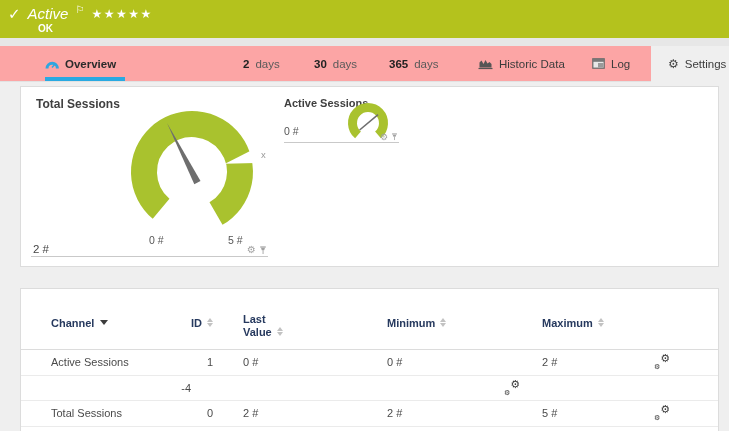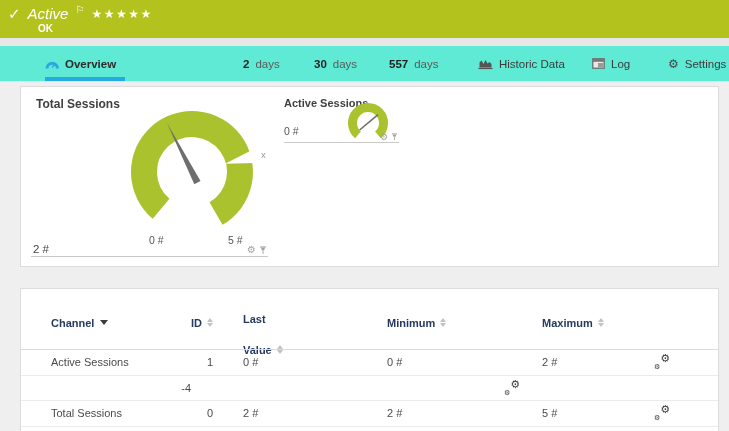--- a/index.html
+++ b/index.html
@@ -13,21 +13,21 @@
   .hdr{position:absolute;left:0;top:0;width:729px;height:38px;background:#b4c21d;border-bottom:1px solid #a5b214;}
   .hdr-row{position:absolute;left:8px;top:5px;display:flex;align-items:baseline;gap:7px;white-space:nowrap;}
   .hdr-check{color:#fff;font-size:15px;font-weight:bold;}
   .hdr-kicker{color:#fff;font-size:15px;font-style:italic;}
   .hdr-title{color:#fff;font-size:15px;font-weight:bold;letter-spacing:.1px;}
   .hdr-flag{color:#fff;font-size:10px;position:relative;top:-6px;}
   .hdr-stars{color:#fff;font-size:12px;letter-spacing:1.5px;position:relative;top:-1px;}
   .hdr-status{position:absolute;left:38px;top:23px;color:#fff;font-size:10px;font-weight:bold;}
   
   .tab-gap{position:absolute;left:0;top:38px;width:729px;height:8px;background:#e7e7e7;}
-  .tabbar{position:absolute;left:0;top:46px;width:729px;height:35px;background:#5eead4;border-bottom:1px solid #e2e2e2;}
+  .tabbar{position:absolute;left:0;top:46px;width:651px;height:35px;background:#fca5a5;border-bottom:1px solid #e2e2e2;}
   .tab{position:absolute;top:0;height:35px;display:flex;align-items:center;gap:6px;font-size:11.5px;color:#3c3c3c;cursor:pointer;}
   .tab .num{font-weight:bold;color:#222;}
   .tab .unit{color:#5a5a5a;}
   .tab-active-label{font-weight:bold;color:#2b2b2b;}
   .tab-underline{position:absolute;left:45px;top:77px;width:80px;height:4px;background:#29a9e1;}
   .gear-glyph{font-style:normal;}
   
   .panel{position:absolute;background:#fff;border:1px solid #dcdcdc;box-sizing:border-box;}
   .panel-gauges{left:20px;top:86px;width:699px;height:181px;}
   .panel-table{left:20px;top:288px;width:699px;height:160px;}
@@ -39,21 +39,21 @@
   .mini-ico{position:absolute;display:flex;align-items:center;gap:3px;color:#a2a2a2;font-size:10px;line-height:10px;cursor:pointer;}
   .marker-x{position:absolute;font-size:9.5px;color:#9a9a9a;}
   
   .tbl{position:absolute;left:30px;top:0;right:0;display:grid;
        grid-template-columns:140px 22px 136px 155px 150px 1fr;}
   .th{font-size:11px;font-weight:bold;color:#26395e;display:flex;align-items:flex-start;padding-top:28px;box-sizing:border-box;white-space:nowrap;}
   .th-2line{flex-direction:column;align-items:flex-start;padding-top:24px;line-height:13px;}
   .td{font-size:11px;color:#4a4a4a;display:flex;align-items:center;height:26px;white-space:nowrap;}
   .r-id{justify-content:flex-end;}
   .pad38{padding-left:38px;box-sizing:border-box;}
-  .pad30{padding-left:30px;box-sizing:border-box;gap:18px;}
+  .pad30{padding-left:30px;box-sizing:border-box;}
   .hdr-sep{position:absolute;left:0;right:0;top:60px;border-top:1px solid #dcdcdc;}
   .row-sep{position:absolute;left:0;right:0;border-top:1px solid #ebebeb;}
   .carets{display:inline-flex;flex-direction:column;gap:1px;margin-left:5px;position:relative;top:1px;}
   .carets i{width:0;height:0;border-left:3px solid transparent;border-right:3px solid transparent;}
   .carets .up{border-bottom:4px solid #c2c2c2;}
   .carets .dn{border-top:4px solid #c2c2c2;}
   .caret-solid{width:0;height:0;border-left:4px solid transparent;border-right:4px solid transparent;border-top:5px solid #3c3c3c;margin-left:6px;position:relative;top:3px;}
   .chset{position:relative;width:16px;height:15px;color:#3a3a3a;cursor:pointer;}
   .chset .big{position:absolute;right:0;top:-3px;font-size:11px;}
   .chset .small{position:absolute;left:0;bottom:-1px;font-size:7px;}
@@ -82,21 +82,21 @@
   </div>
   <div class="tab" style="left:243px;">
     <span class="num">2</span>
     <span class="unit">days</span>
   </div>
   <div class="tab" style="left:314px;">
     <span class="num">30</span>
     <span class="unit">days</span>
   </div>
   <div class="tab" style="left:389px;">
-    <span class="num">557</span>
+    <span class="num">365</span>
     <span class="unit">days</span>
   </div>
   <div class="tab" style="left:478px;">
     <svg width="15" height="12" viewBox="0 0 15 12">
       <polygon points="1.5,9.5 1.5,4.5 3.5,2.5 5.5,6 7.5,2 9.5,5.5 11.5,4 13.5,6 13.5,9.5" fill="#555"></polygon>
       <line x1="0.5" y1="10.5" x2="14.5" y2="10.5" stroke="#555" stroke-width="1.2"></line>
     </svg>
     <span>Historic Data</span>
   </div>
   <div class="tab" style="left:592px;">

